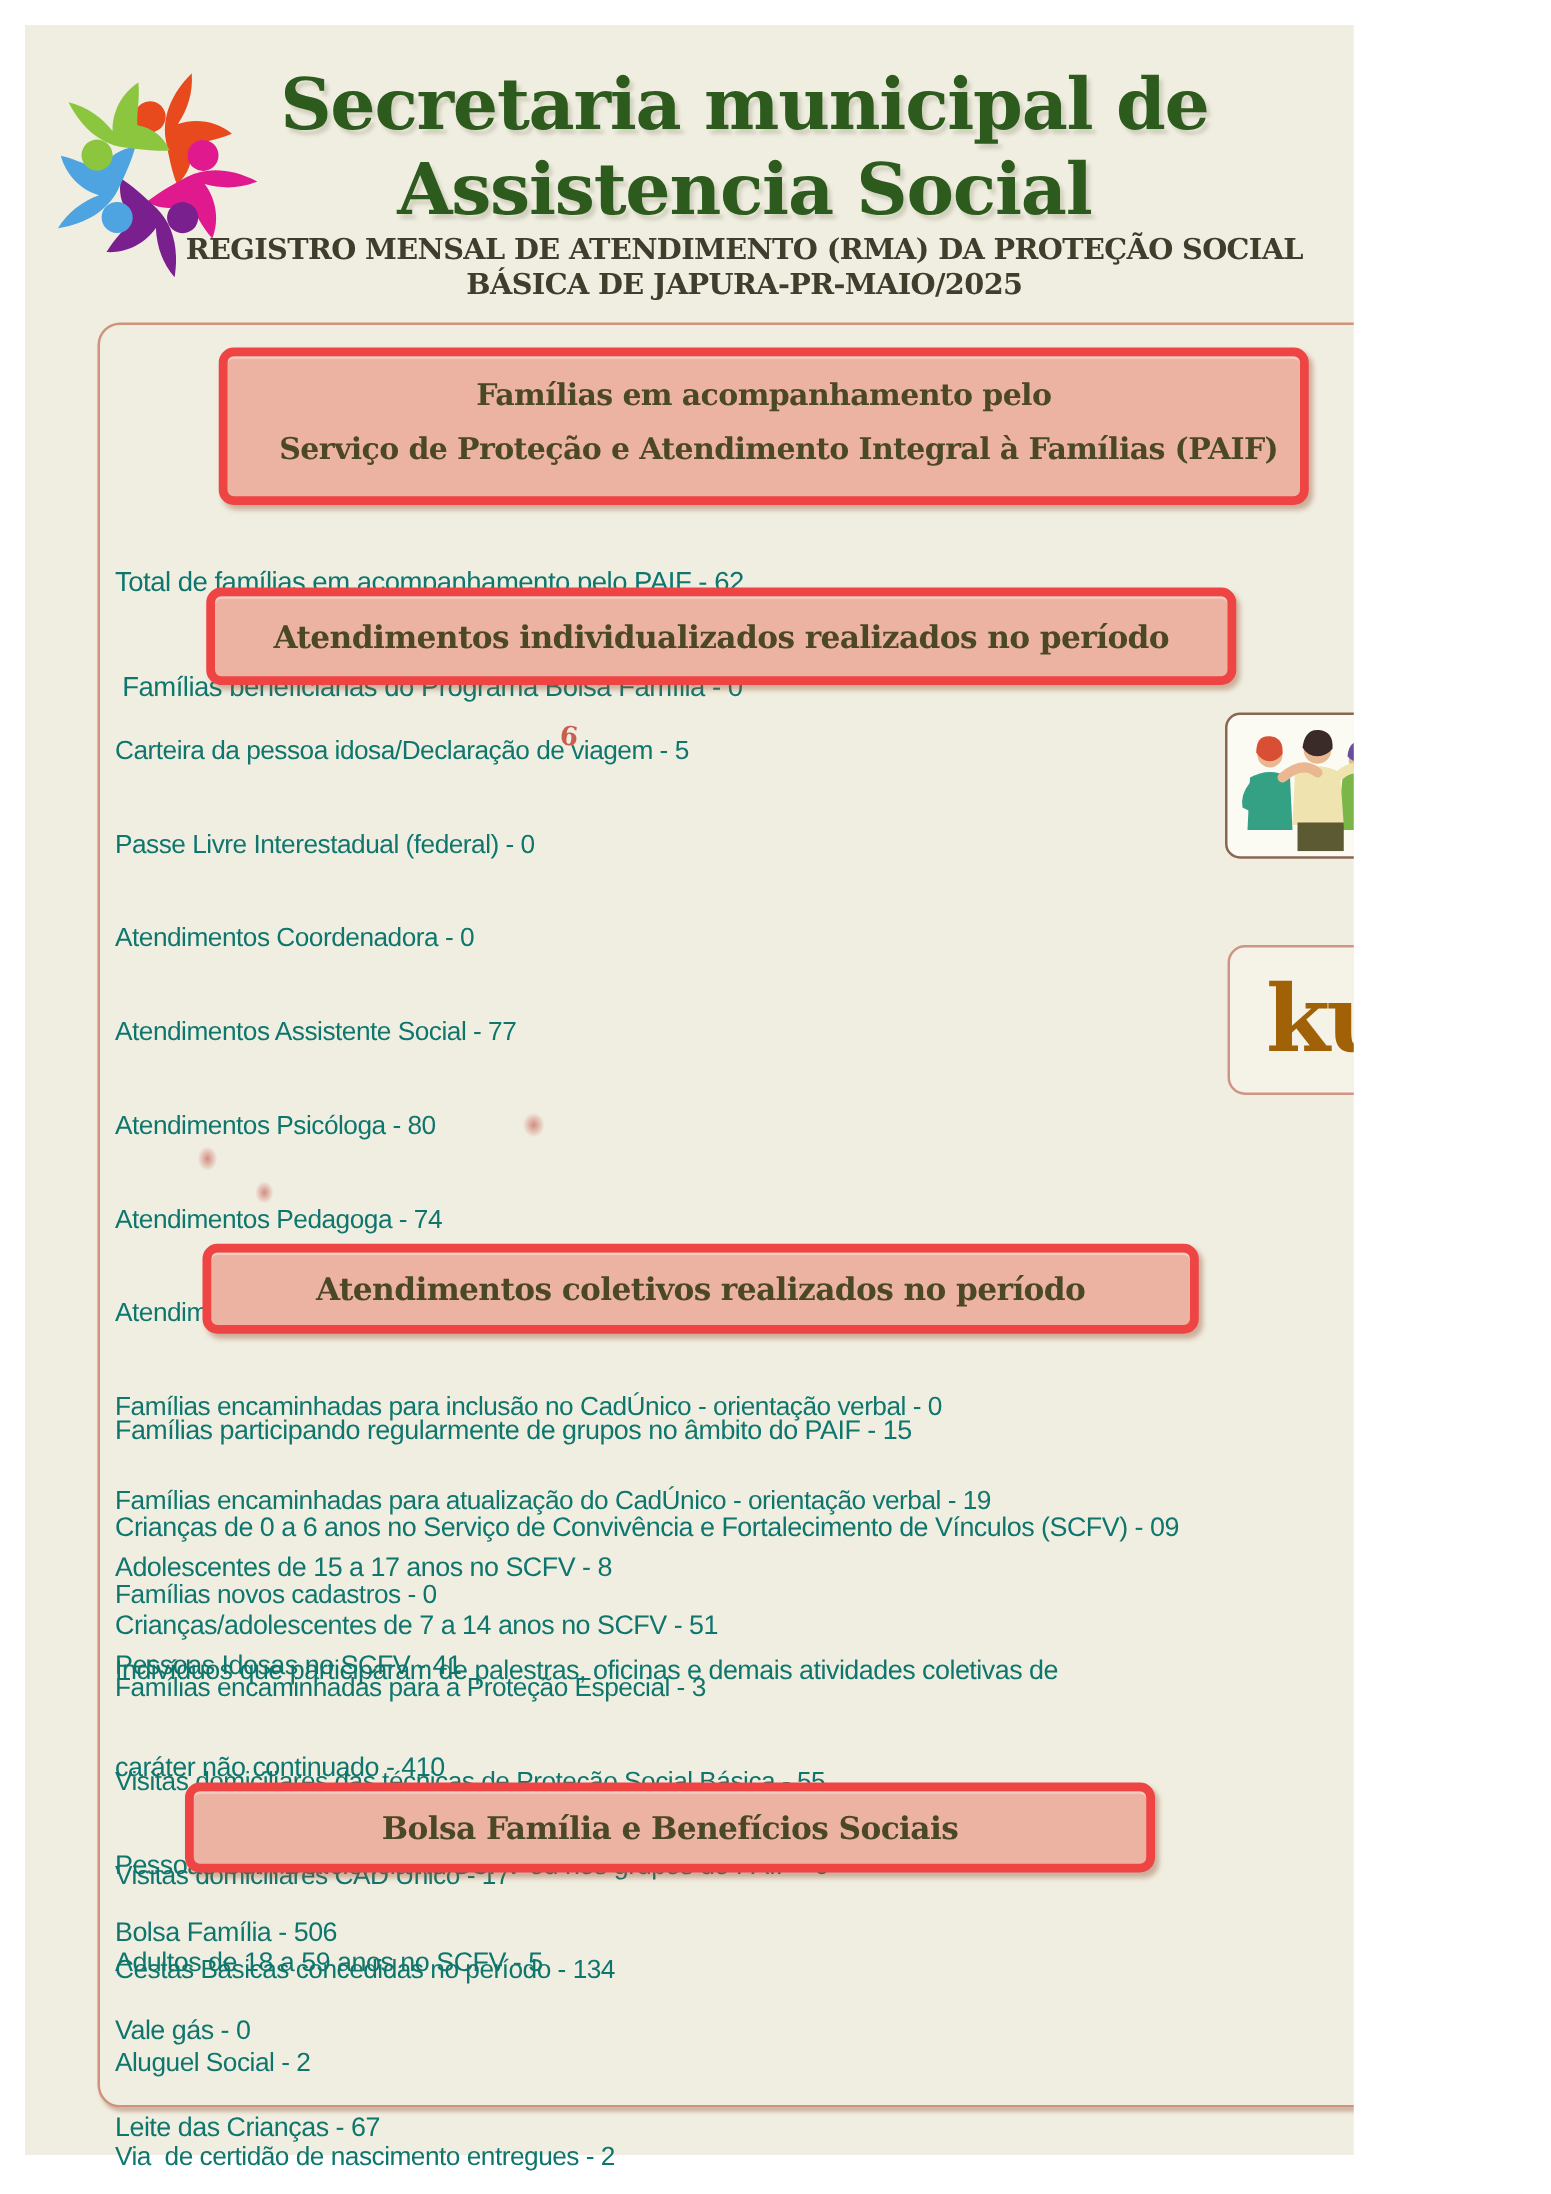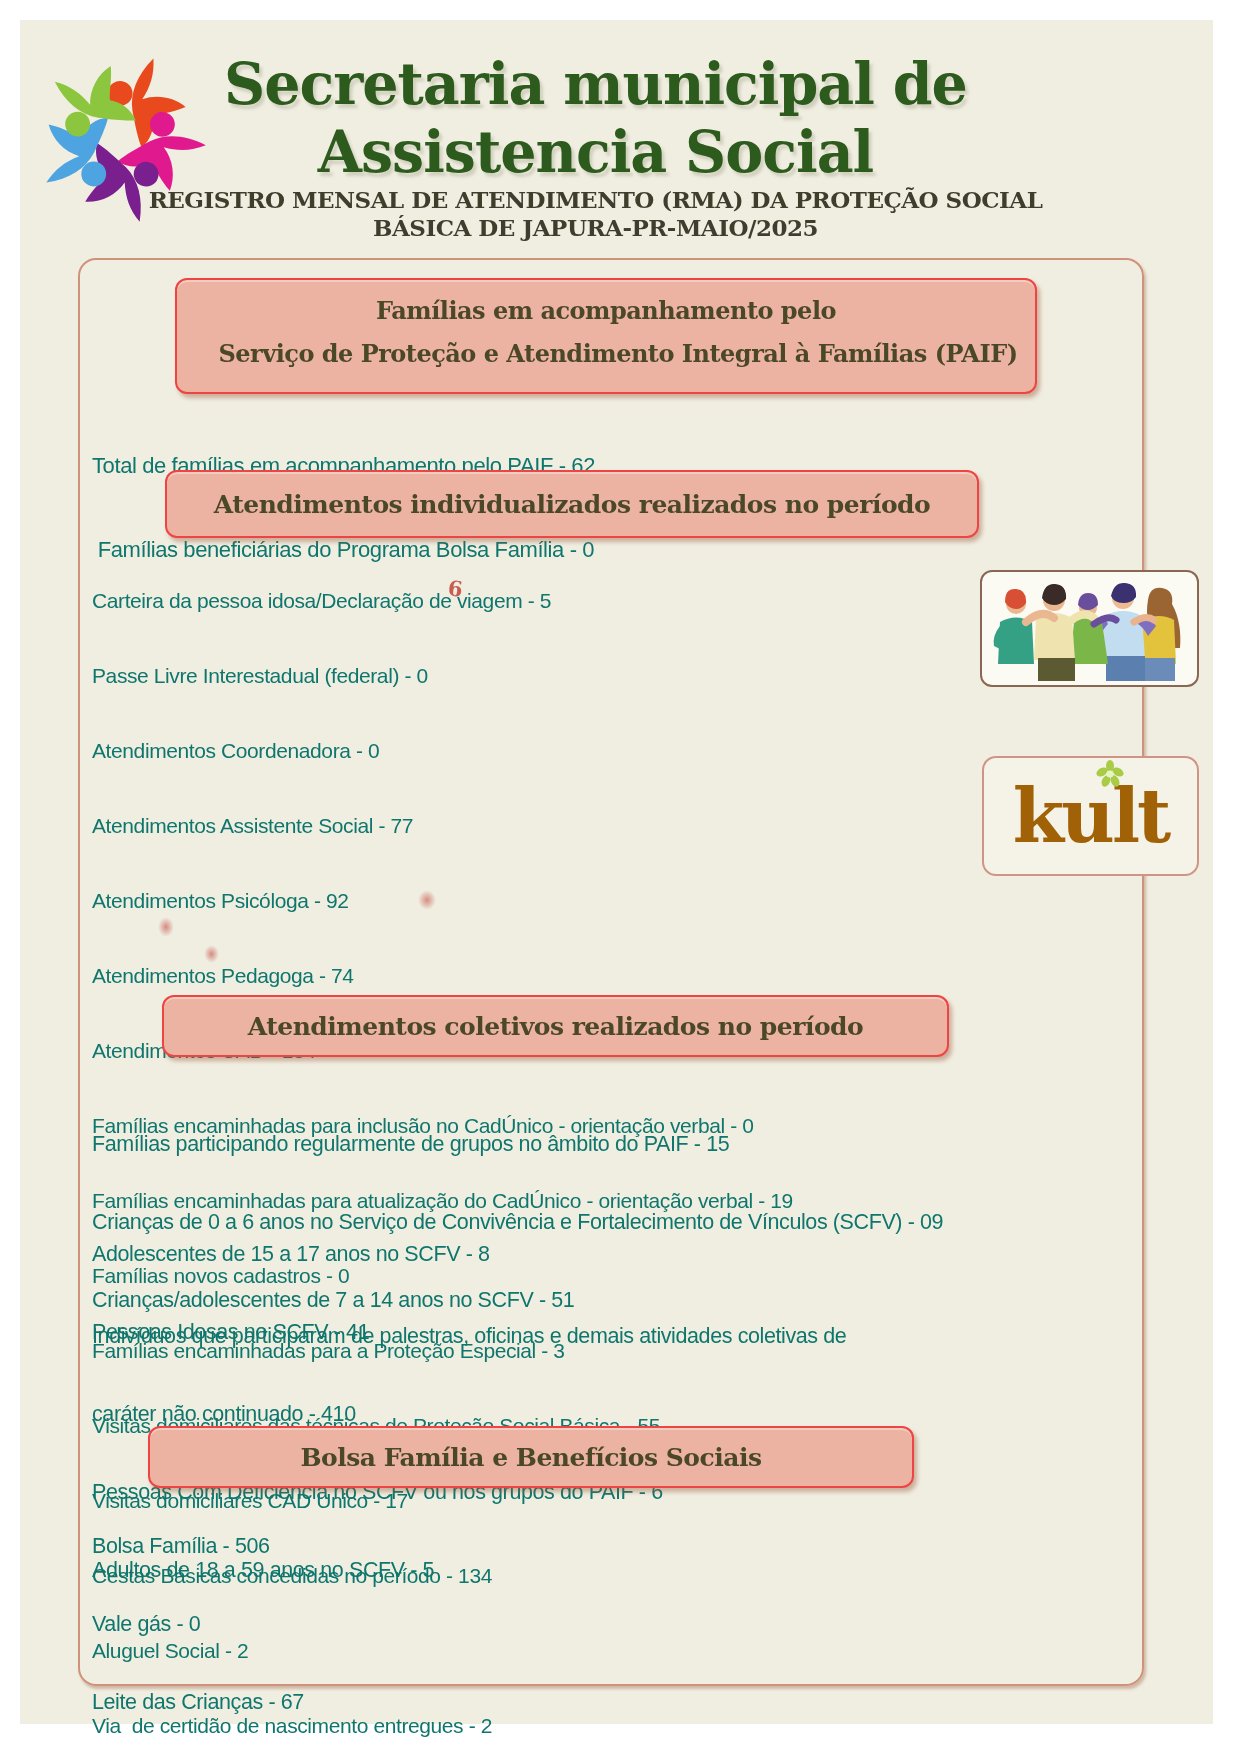--- a/index.html
+++ b/index.html
@@ -1,16 +1,16 @@
 <!DOCTYPE html>
 <html><head>
 <meta charset="utf-8">
 <style>
   html,body{margin:0;padding:0;background:#ffffff;}
-  .canvas{position:relative;width:1213px;height:1755px;background:#ffffff;overflow:hidden;
+  .canvas{position:relative;width:1083px;height:1755px;background:#ffffff;overflow:hidden;
           font-family:"Liberation Sans",sans-serif;}
   .cream{position:absolute;left:20px;top:20px;width:1202px;height:1704px;background:#f0eee1;}
 
   
   .logo{position:absolute;left:15px;top:28px;width:210px;height:220px;}
   .title{position:absolute;left:-25px;width:1241px;text-align:center;
          font-family:"DejaVu Serif",serif;font-weight:700;color:#2d5a1d;
          font-size:57px;letter-spacing:-1px;
          text-shadow:3px 4px 3px rgba(140,140,110,0.30);white-space:nowrap;}
   .title1{top:50px;} .title2{top:118px;}
@@ -18,21 +18,21 @@
             font-family:"DejaVu Serif",serif;font-weight:700;color:#3f3d2b;
             font-size:23px;letter-spacing:-0.5px;white-space:nowrap;}
   .sub1{top:186px;} .sub2{top:214px;}
 
   
   .frame{position:absolute;left:78px;top:258px;width:1062px;height:1424px;
          border:2px solid #cf937b;border-radius:18px;
          box-shadow:2px 3px 3px rgba(150,80,55,0.35);}
 
   
-  .banner{position:absolute;background:#edb3a2;border:2px solid #ef4444;border-radius:12px;
+  .banner{position:absolute;background:#edb3a2;border:7px solid #ef4444;border-radius:12px;
           box-shadow:3px 4px 4px rgba(150,80,50,0.40), inset 0 2px 0 rgba(255,255,255,0.35);
           color:#4b4828;font-family:"DejaVu Serif",serif;font-weight:700;
           text-align:center;letter-spacing:-0.5px;}
   .banner-paif{left:175px;top:278px;width:858px;height:112px;font-size:24px;}
   .banner-paif .bl1{margin-top:16px;}
   .banner-paif .bl2{margin-top:14px;padding-left:24px;}
   .banner-single{display:flex;align-items:center;justify-content:center;font-size:25px;}
   .banner-indiv{left:165px;top:470px;width:810px;height:64px;}
   .banner-colet{left:162px;top:995px;width:783px;height:58px;}
   .banner-bolsa{left:148px;top:1426px;width:762px;height:58px;}
@@ -120,21 +120,21 @@
   </div>
 
   <div class="banner banner-single banner-indiv">
     <span>Atendimentos individualizados realizados no período</span>
   </div>
   <div class="rows rows-indiv">
     <div>Carteira da pessoa idosa/Declaração de viagem - 5</div>
     <div>Passe Livre Interestadual (federal) - 0</div>
     <div>Atendimentos Coordenadora - 0</div>
     <div>Atendimentos Assistente Social - 77</div>
-    <div>Atendimentos Psicóloga - 92</div>
+    <div>Atendimentos Psicóloga - 80</div>
     <div>Atendimentos Pedagoga - 74</div>
     <div>Atendimentos CAD - 134</div>
     <div>Famílias encaminhadas para inclusão no CadÚnico - orientação verbal - 0</div>
     <div>Famílias encaminhadas para atualização do CadÚnico - orientação verbal - 19</div>
     <div>Famílias novos cadastros - 0</div>
     <div>Famílias encaminhadas para a Proteção Especial - 3</div>
     <div>Visitas domiciliares das técnicas de Proteção Social Básica - 55</div>
     <div>Visitas domiciliares CAD Unico - 17</div>
     <div>Cestas Básicas concedidas no período - 134</div>
     <div>Aluguel Social - 2</div>

